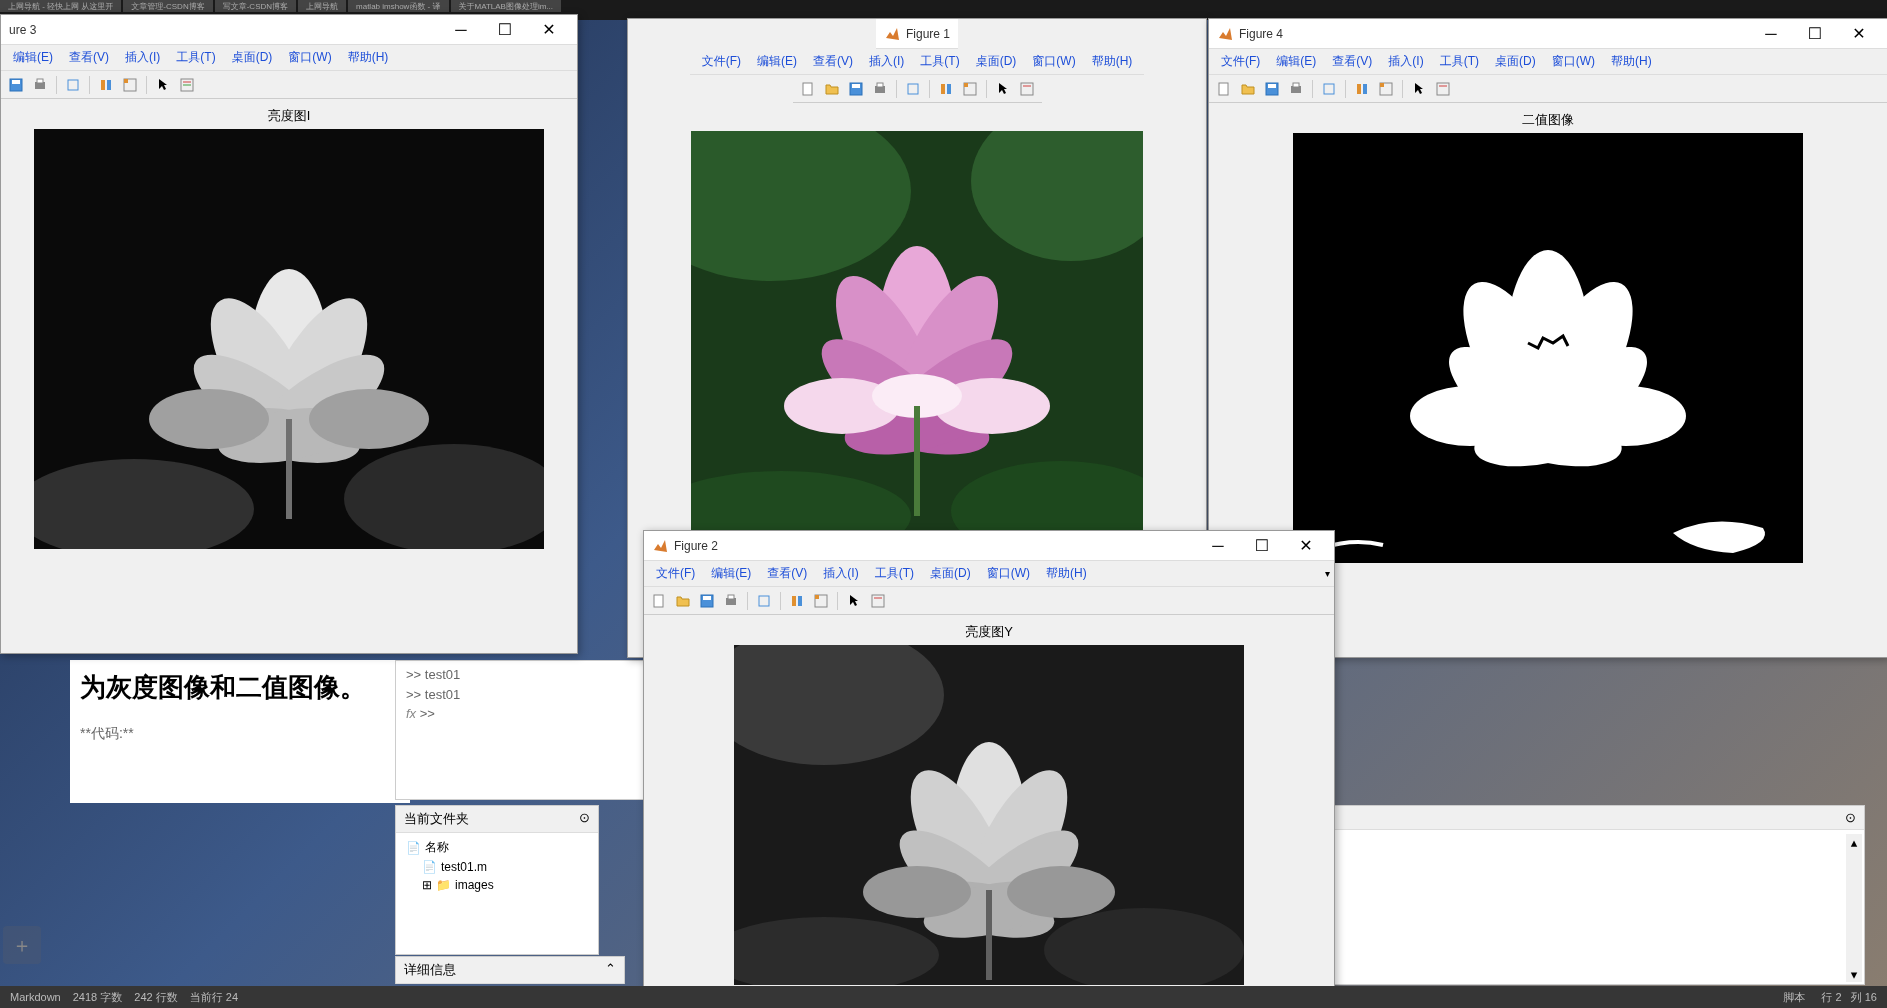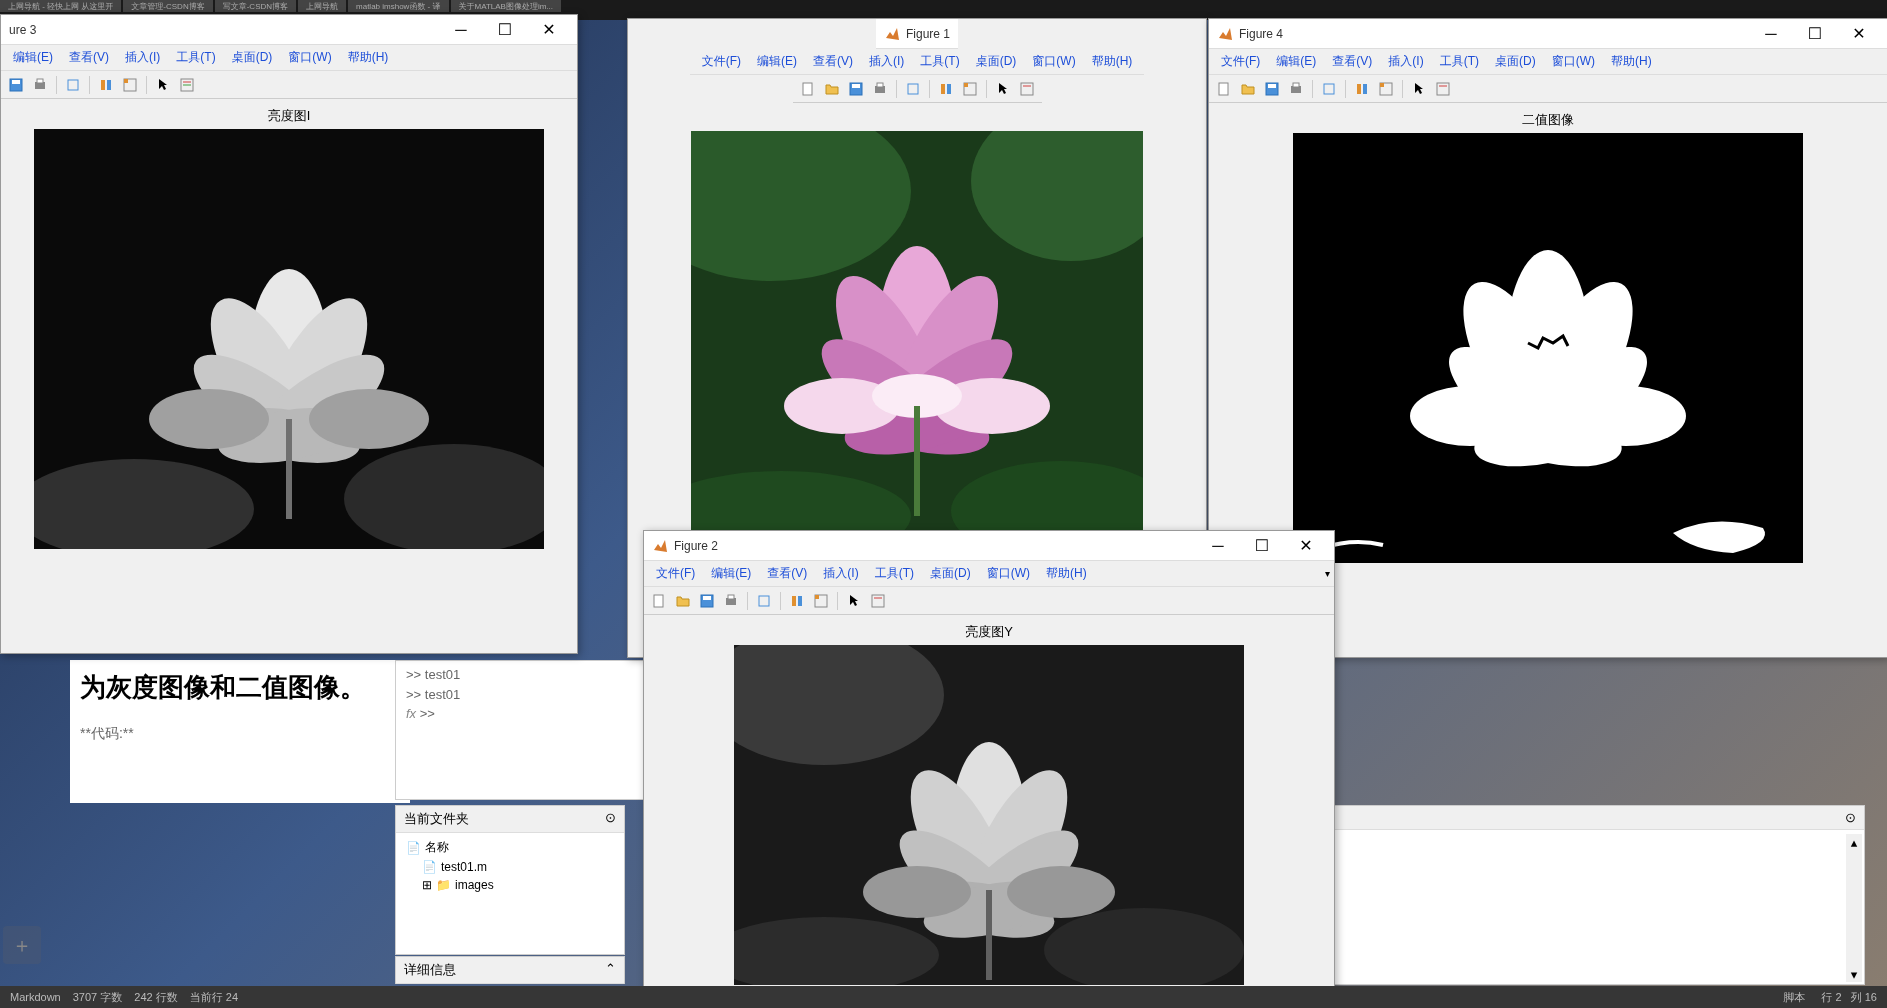--- a/index.html
+++ b/index.html
@@ -94,21 +94,21 @@
   <div class="tab">上网导航</div>
   <div class="tab">matlab imshow函数 - 译</div>
   <div class="tab">关于MATLAB图像处理im...</div>
 </div>
 
 <div class="doc-text">
   <h2>为灰度图像和二值图像。</h2>
   <p class="code-label">**代码:**</p>
 </div>
 
-<div class="editor-panel" style="left:395px;top:805px;width:230px;height:150px;">
+<div class="editor-panel" style="left:395px;top:805px;width:204px;height:150px;">
   <div class="header">
     <span>当前文件夹</span>
     <span>⊙</span>
   </div>
   <div class="folder-tree">
     <div class="folder-item">
       <span>📄</span>
       <span>名称</span>
     </div>
     <div class="folder-item" style="padding-left:16px;">
@@ -543,21 +543,21 @@
   </div>
 </div>
 
 <div class="side-toolbar">
   <div style="height:220px;"></div>
   <div class="side-btn">＋</div>
 </div>
 
 <div class="status-bar">
   <span>Markdown</span>
-  <span>3707 字数</span>
+  <span>2418 字数</span>
   <span>242 行数</span>
   <span>当前行 24</span>
   <div class="status-right">
     <span>脚本</span>
     <span>
       <span>行</span>&nbsp;<span>2</span>&nbsp;&nbsp;
       <span>列</span>&nbsp;<span>16</span>
     </span>
   </div>
 </div>

